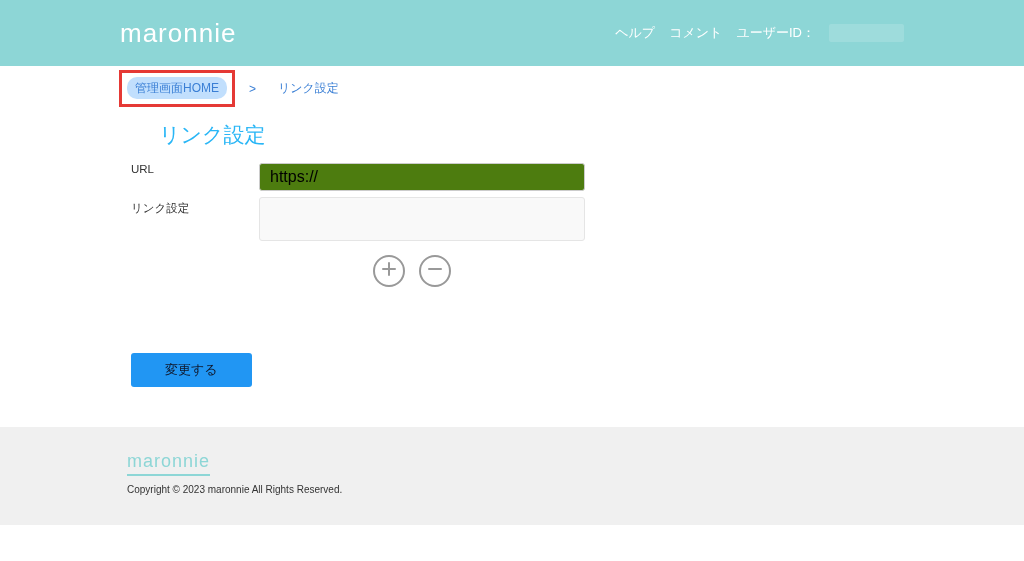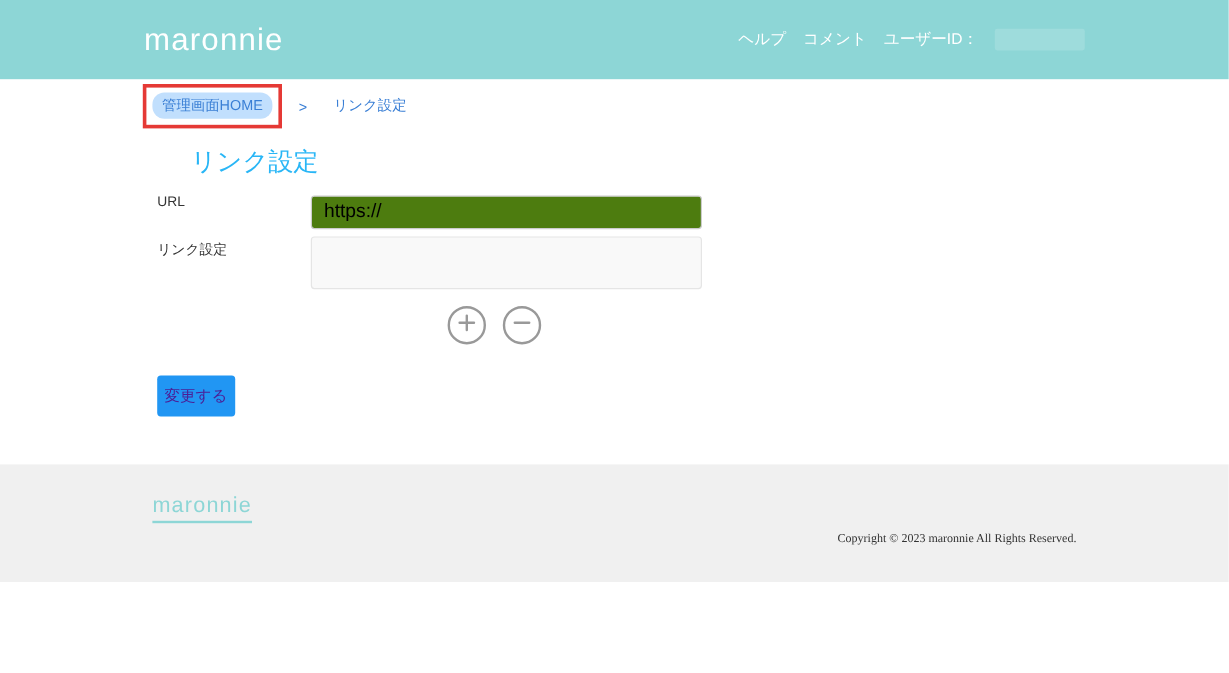--- a/index.html
+++ b/index.html
@@ -127,27 +127,28 @@
       background: #fff;
       display: flex;
       align-items: center;
       justify-content: center;
       cursor: pointer;
     }
     .circle-btn svg { width: 16px; height: 16px; }
 
     .submit-btn {
       background: #2196f3;
-      color: #4c1d95;
+      color: #0f172a;
       border: none;
-      padding: 8px 6px;
+      padding: 8px 34px;
       font-size: 13px;
       border-radius: 3px;
       cursor: pointer;
       margin-left: 4px;
+      margin-top: 40px;
     }
 
     .footer {
       background: #f0f0f0;
       padding: 24px 0 30px;
       margin-top: 40px;
     }
     .footer-inner { width: 770px; margin: 0 auto; }
     .footer-logo {
       color: #8dd6d6;
@@ -155,22 +156,21 @@
       font-weight: 500;
       letter-spacing: 1px;
       border-bottom: 2px solid #8dd6d6;
       display: inline-block;
       padding-bottom: 2px;
       margin-bottom: 8px;
     }
     .footer-copy {
       font-size: 10px;
       color: #333;
-      font-family: Liberation Serif, serif;
-      text-align: right;
+      font-family: Liberation Sans, sans-serif;
     }
   </style>
 </head>
 <body>
 
 <div class="header">
   <div class="logo">maronnie</div>
   <div class="header-right">
     <span class="header-link">ヘルプ</span>
     <span class="header-link">コメント</span>

